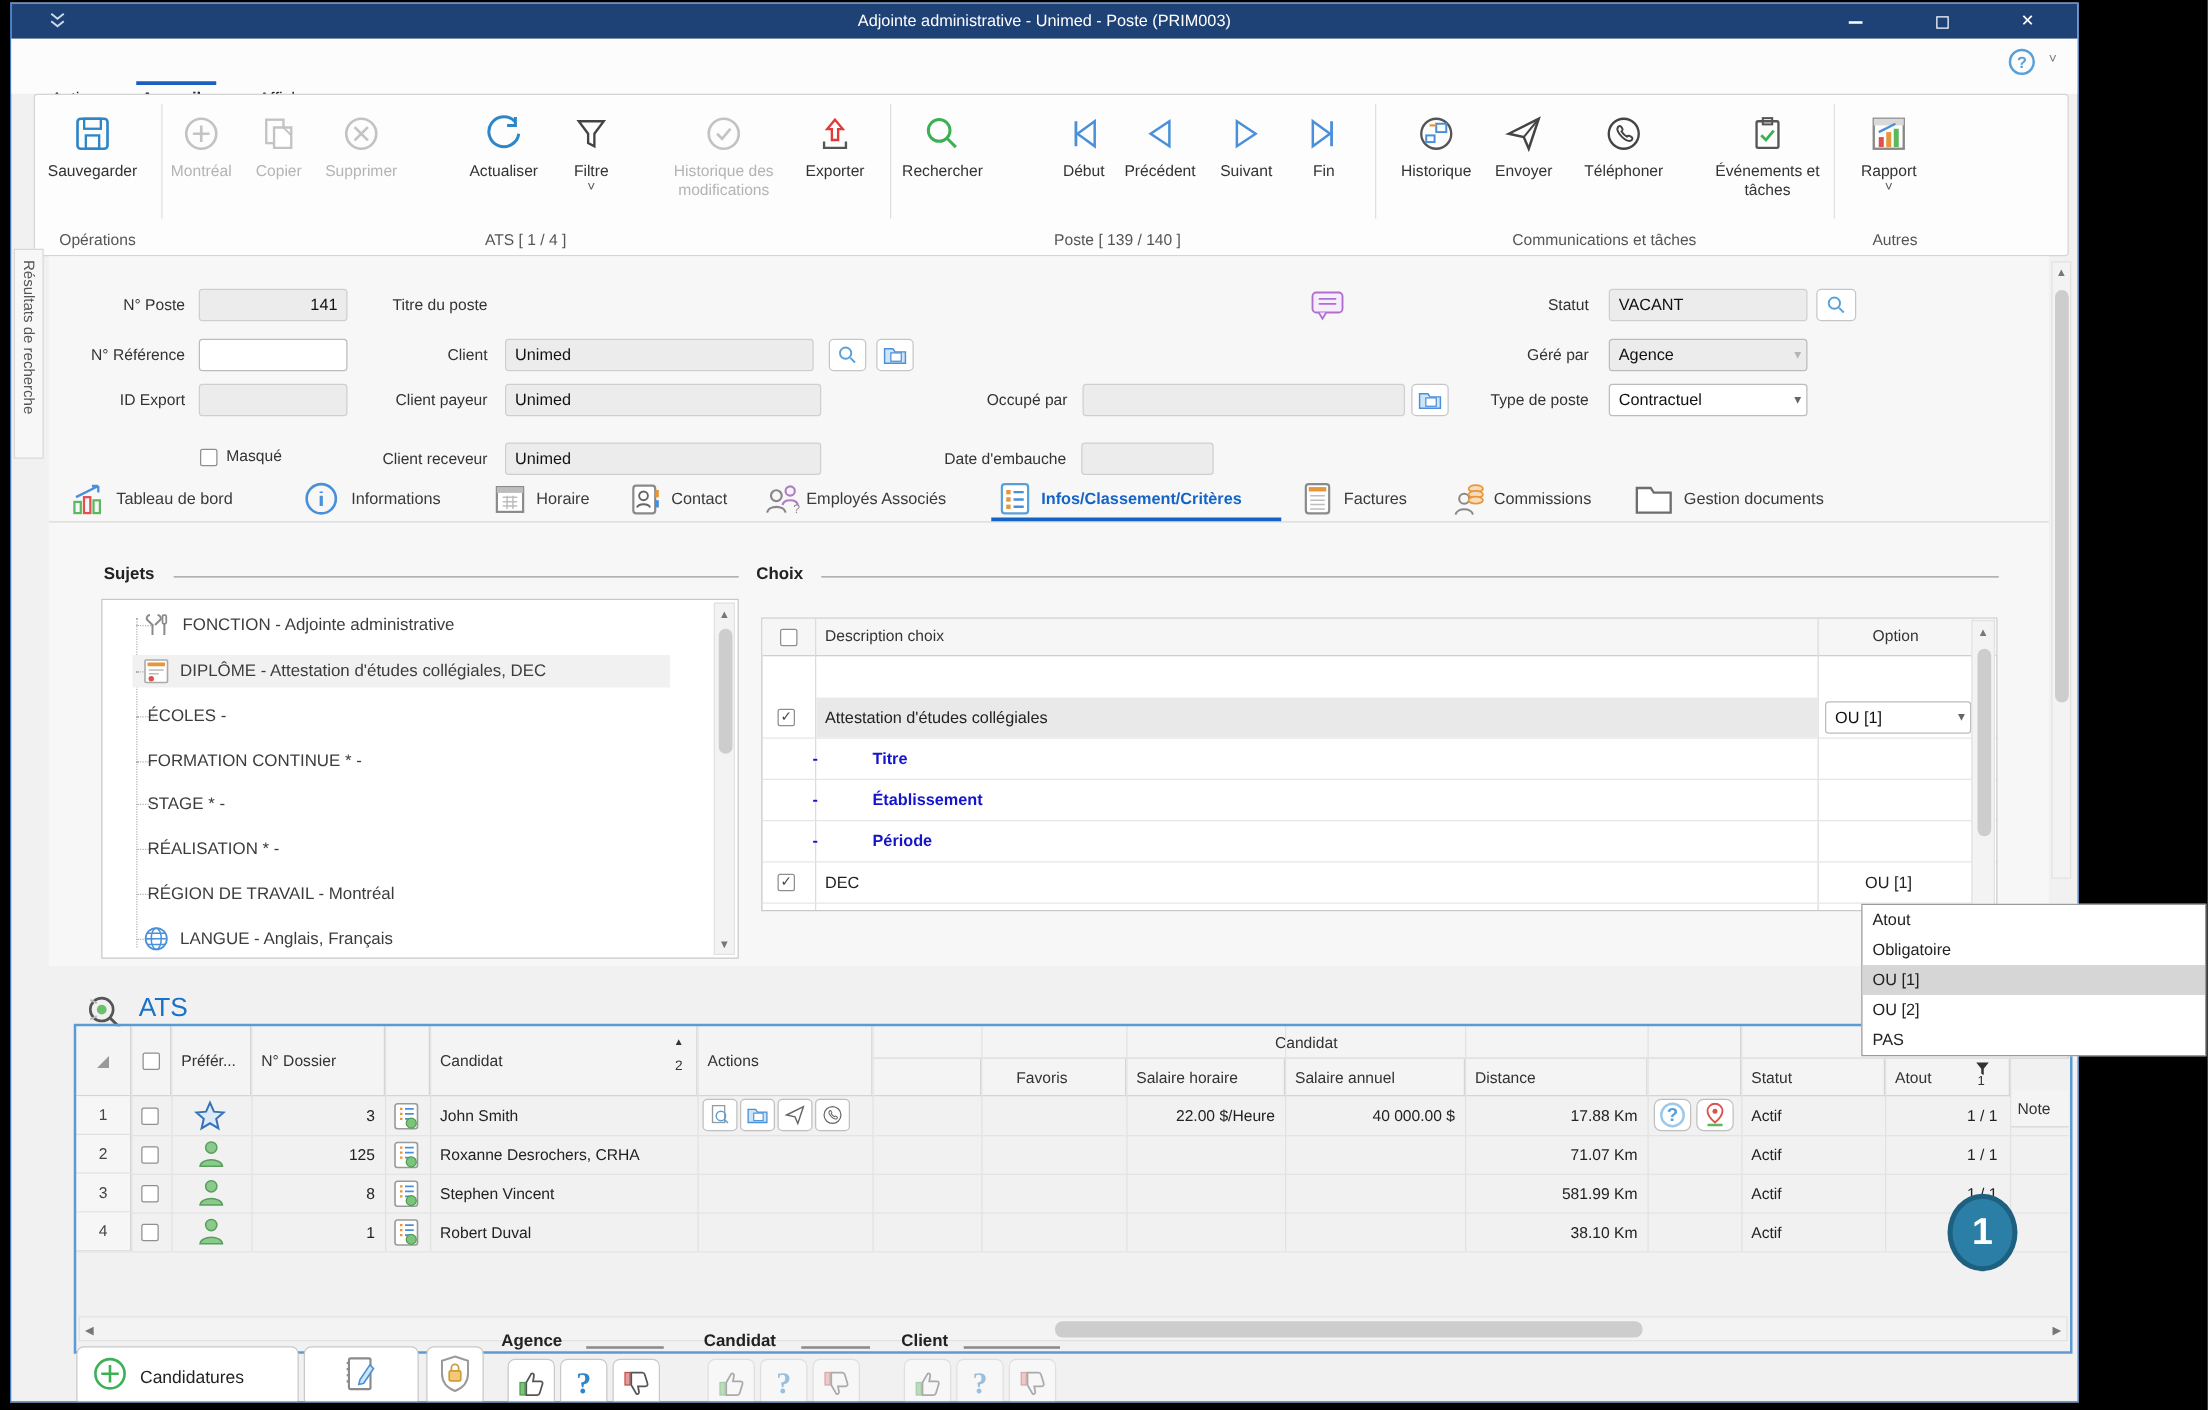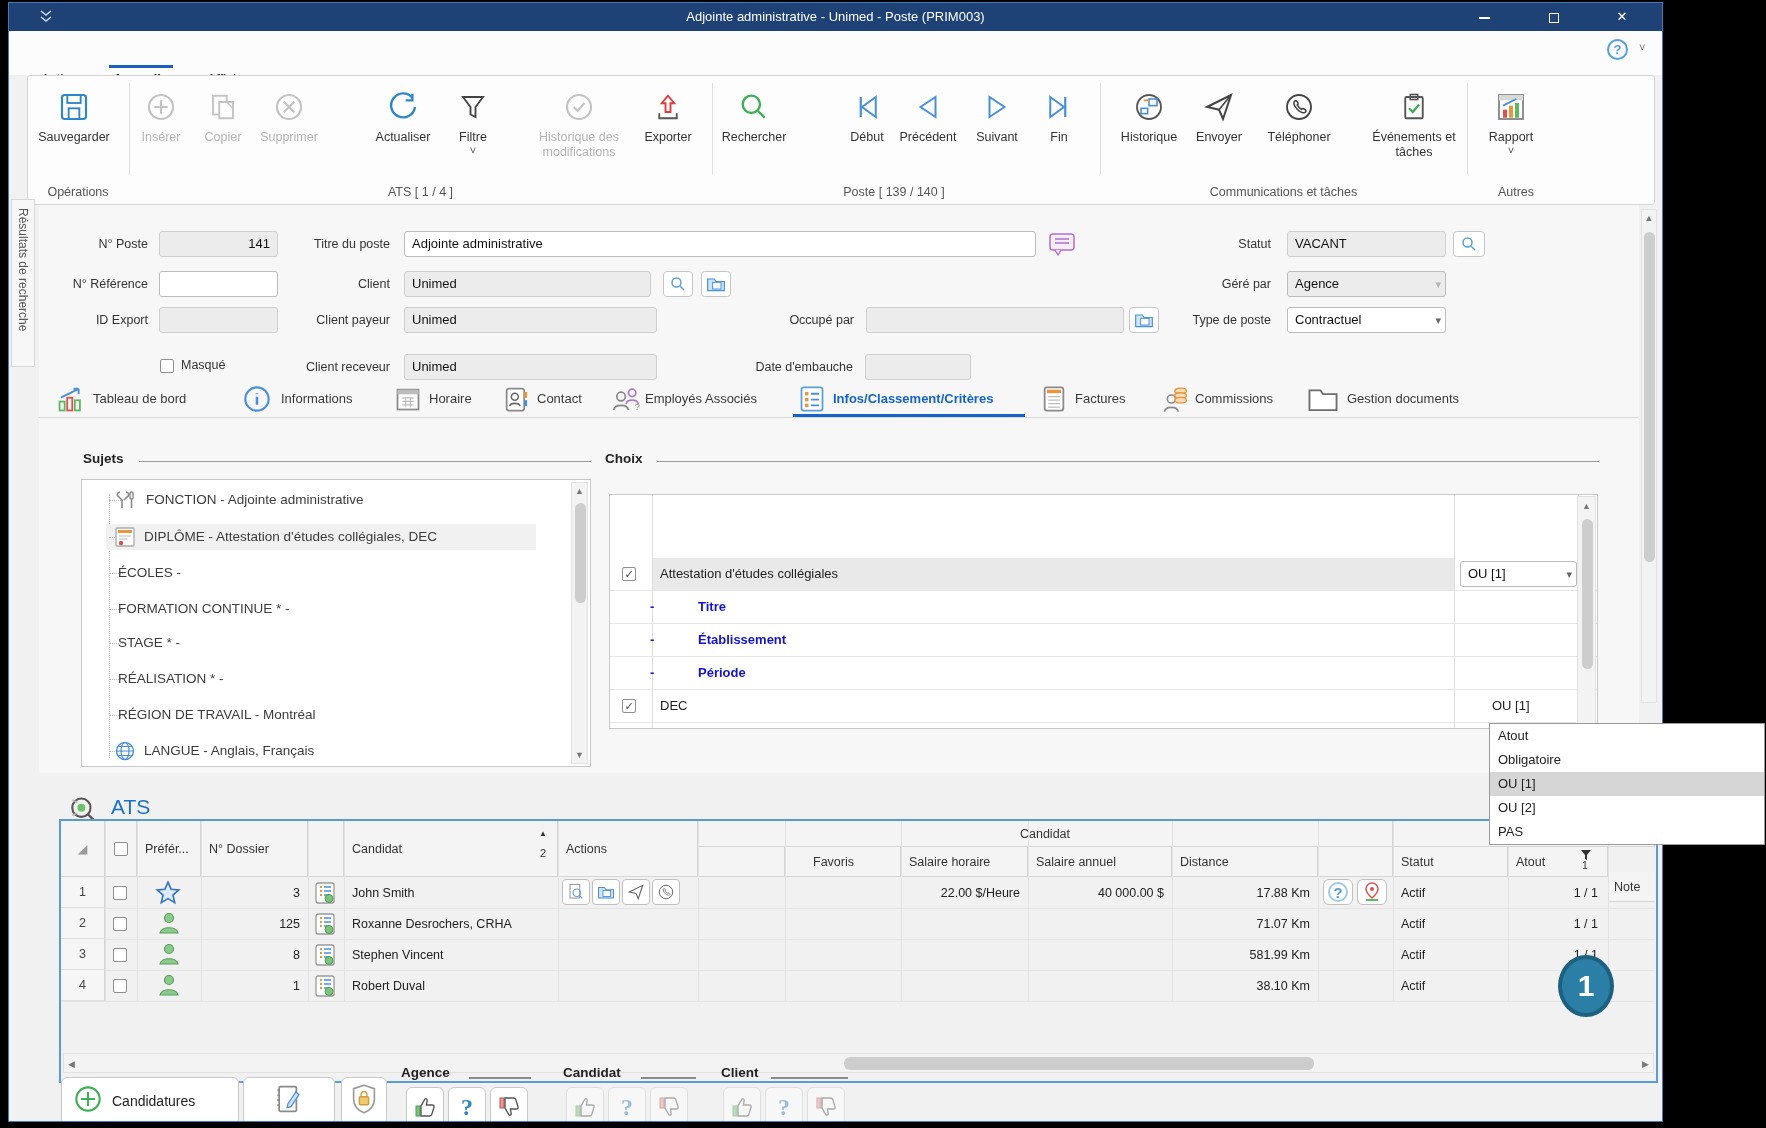--- a/index.html
+++ b/index.html
@@ -128,21 +128,21 @@
       </div>
     <div class="rlbl">Sauvegarder</div>
   </div>
   <div class="ab rbtn disabled" style="left:119px;width:66px;">
     <div class="ric">
         <svg width="32" height="32" viewBox="0 0 24 24">
           <circle cx="12" cy="12" r="9" fill="none" stroke="#c3c3c3" stroke-width="1.6"></circle>
           <path d="M12 7v10M7 12h10" stroke="#c3c3c3" stroke-width="1.6"></path>
         </svg>
       </div>
-    <div class="rlbl">Insérer</div>
+    <div class="rlbl">Montréal</div>
   </div>
   <div class="ab rbtn disabled" style="left:184px;width:60px;">
     <div class="ric">
         <svg width="30" height="32" viewBox="0 0 24 24">
           <rect x="4" y="3" width="11" height="15" fill="none" stroke="#c3c3c3" stroke-width="1.5"></rect>
           <path d="M9 8h11v13H9z" fill="#fff" stroke="#c3c3c3" stroke-width="1.5"></path>
           <path d="M15 8l5 5" stroke="#c3c3c3" stroke-width="1.2"></path>
         </svg>
       </div>
     <div class="rlbl">Copier</div>
@@ -297,21 +297,20 @@
 
   <div class="ab sidetab">
     <span>Résultats de recherche</span>
   </div>
 
   <div class="ab record-bg"></div>
 
   <div class="ab lbl" style="left:30px;top:228px;width:109px;">N° Poste</div>
   <div class="ab fld ro num" style="left:150px;top:228px;width:119px;">141</div>
   <div class="ab lbl" style="left:270px;top:228px;width:111px;">Titre du poste</div>
-  <div class="ab fld" style="left:395px;top:228px;width:632px;">Adjointe administrative</div>
   <div class="ab" style="left:1038px;top:229px;">
     <svg width="30" height="26" viewBox="0 0 30 26">
         <rect x="3" y="2" width="24" height="16" rx="3" fill="#f6eefc" stroke="#b06fd0" stroke-width="1.5"></rect>
         <path d="M8 7h14M8 11h14" stroke="#b06fd0" stroke-width="1.4"></path>
         <path d="M8 18l3 5 3-5" fill="#f6eefc" stroke="#b06fd0" stroke-width="1.4"></path>
       </svg>
   </div>
   <div class="ab lbl" style="left:1150px;top:228px;width:112px;">Statut</div>
   <div class="ab fld ro" style="left:1278px;top:228px;width:159px;">VACANT</div>
   <div class="ab icbtn" style="left:1444px;top:228px;width:32px;">
@@ -481,20 +480,25 @@
     <div class="sb-track" style="position:absolute;right:2px;top:2px;width:17px;height:282px;">
       <div class="sb-arr" style="margin-top:3px;">▲</div>
       <div class="sb-thumb" style="position:absolute;left:3px;top:20px;width:11px;height:100px;"></div>
       <div class="sb-arr" style="position:absolute;bottom:3px;left:0;right:0;">▼</div>
     </div>
   </div>
 
   <span class="ab grp-title" style="left:596px;top:448px;">Choix</span>
   <div class="ab grp-line" style="left:648px;width:942px;"></div>
   <div class="ab choix-box">
+    <div class="ch-header">
+      <div class="cb" style="position:absolute;left:14px;top:8px;"></div>
+      <span style="position:absolute;left:50px;top:7px;">Description choix</span>
+      <span style="position:absolute;left:844px;top:7px;width:125px;text-align:center;">Option</span>
+    </div>
     <div class="colline" style="left:42px;"></div>
     <div class="colline" style="left:844px;"></div>
     <div class="colline" style="left:968px;"></div>
 
     <div class="ch-row" style="top:63px;">
       <div style="position:absolute;left:43px;top:0;width:801px;height:32px;background:#e9e9e9;"></div>
       <div class="cb" style="position:absolute;left:12px;top:9px;">✓</div>
       <span style="position:absolute;left:50px;top:8px;">Attestation d'études collégiales</span>
       <div class="combo" style="position:absolute;left:850px;top:3px;width:117px;">
         <span>OU [1]</span>

